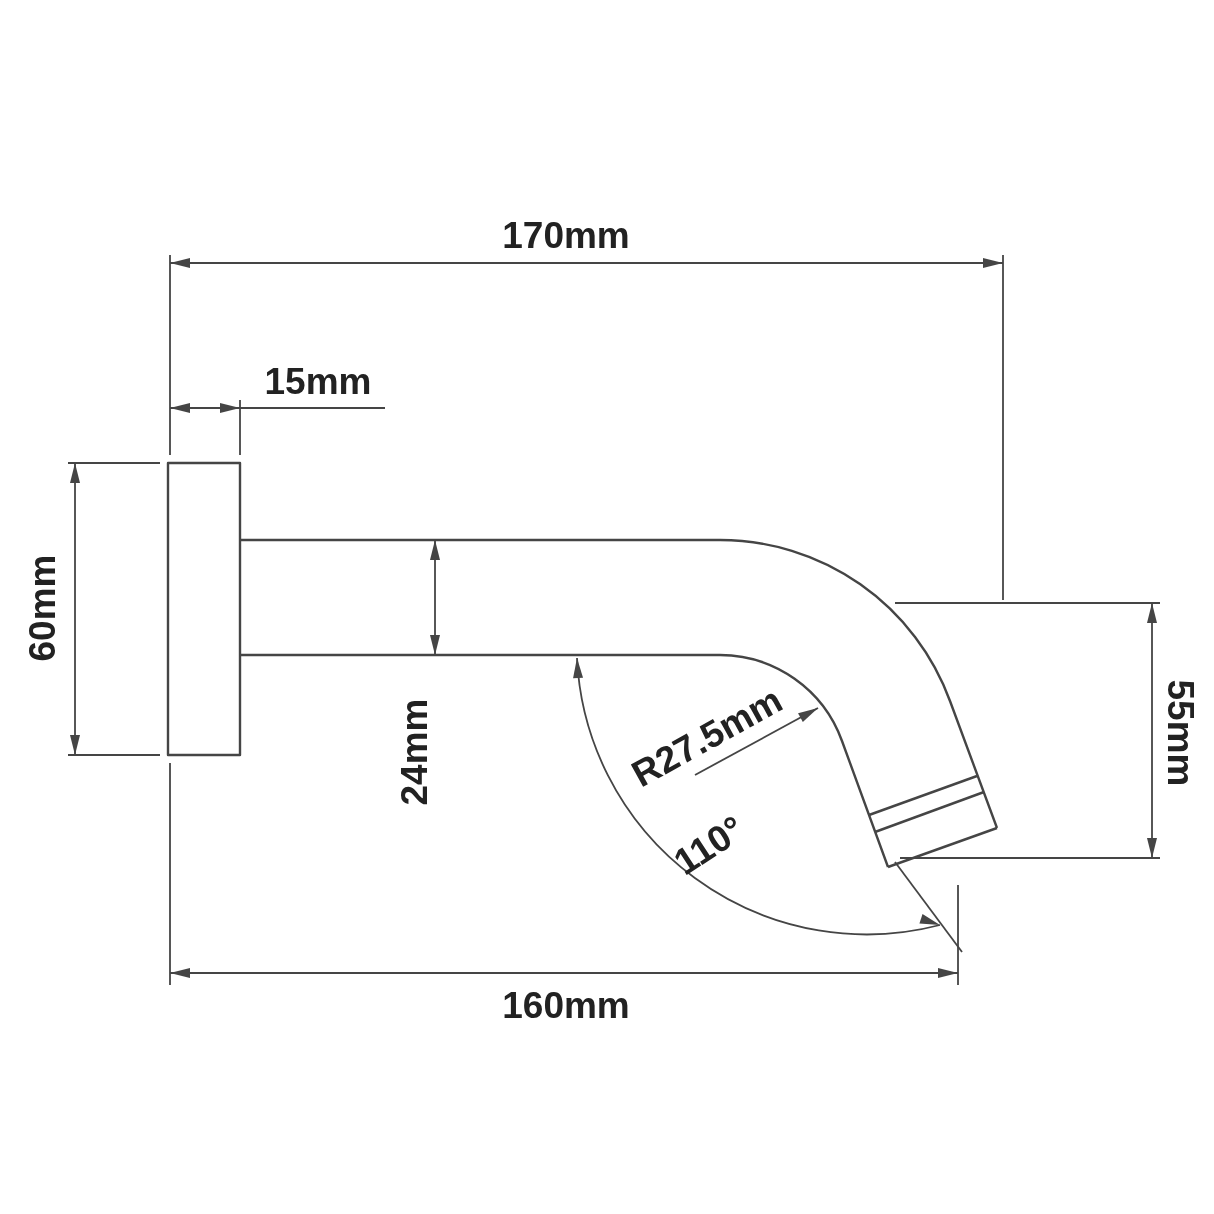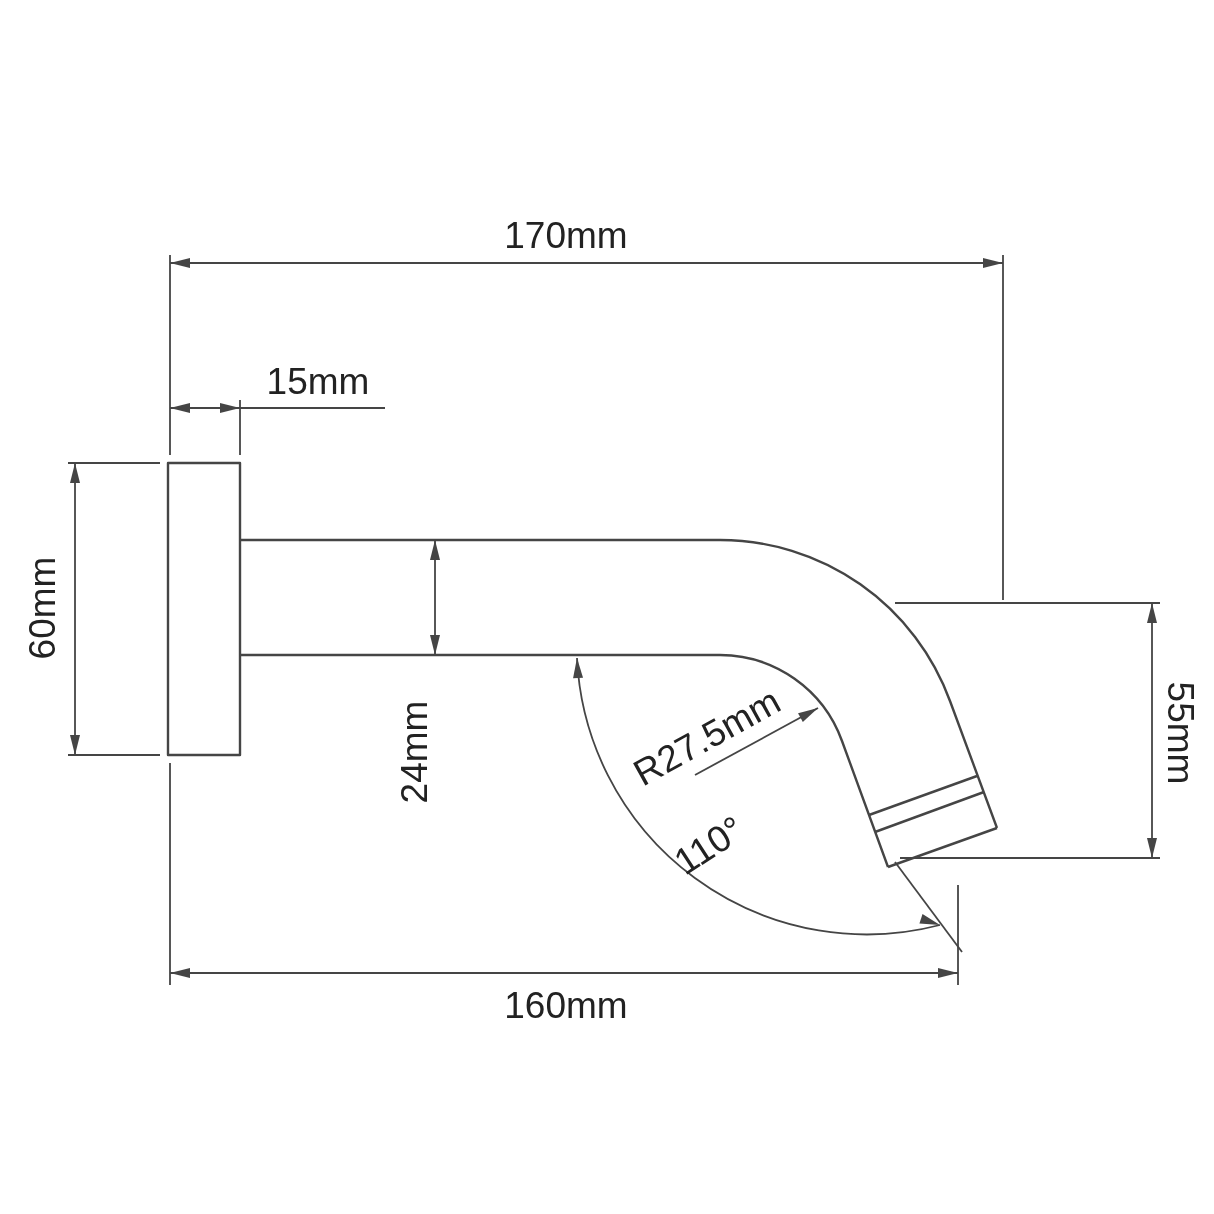--- a/index.html
+++ b/index.html
@@ -8,20 +8,21 @@
     background: #ffffff;
     width: 1214px;
     height: 1214px;
     overflow: hidden;
     font-family: "Liberation Sans", sans-serif;
   }
   .drawing-wrap {
     width: 980px;
     height: 1214px;
     background: #ffffff;
+    font-weight: bold;
   }
   svg text {
     font-family: "Liberation Sans", sans-serif;
     font-size: 37px;
     fill: #222222;
   }
   .obj {
     fill: none;
     stroke: #454545;
     stroke-width: 2.4;

